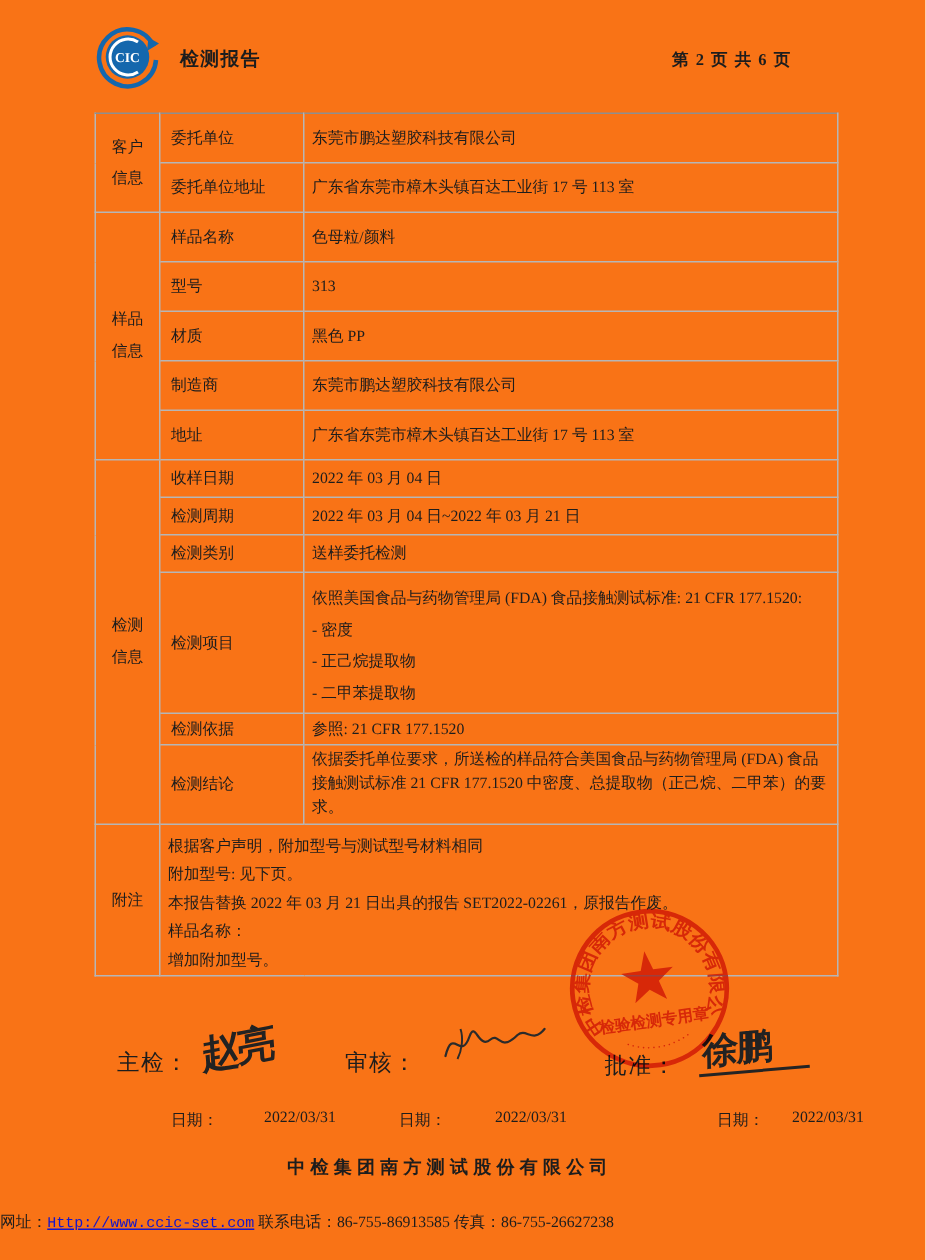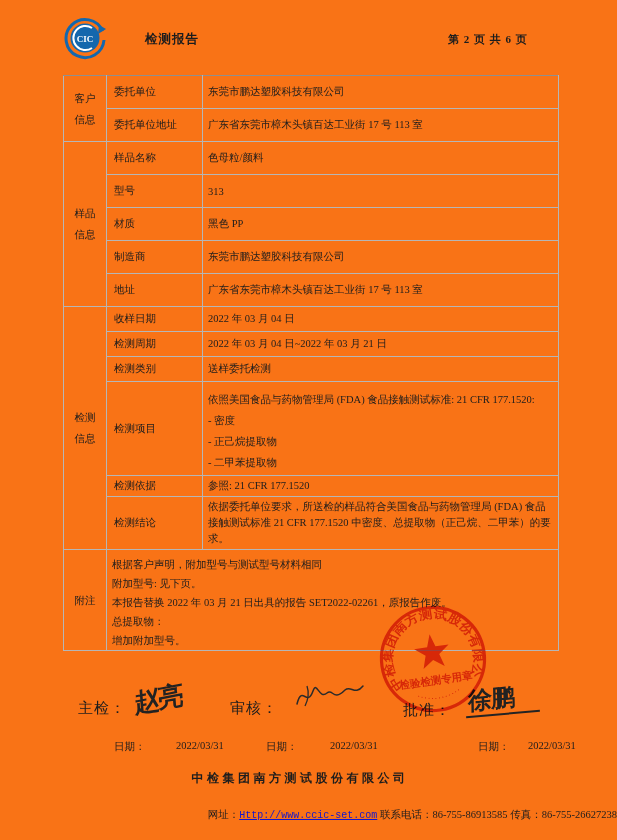--- a/index.html
+++ b/index.html
@@ -3,21 +3,21 @@
 <meta charset="utf-8">
 <style>
   html,body{margin:0;padding:0;background:#ffffff;}
   .page{
     position:relative;width:617px;height:840px;background:#f97316;
     font-family:"Liberation Serif","DejaVu Serif",serif;color:#1d1d1d;
     overflow:hidden;
   }
   
   .logo{position:absolute;left:63px;top:16px;width:44px;height:44px;}
-  .hdr-title{position:absolute;left:120px;top:31px;font-size:12.5px;font-weight:bold;letter-spacing:1px;margin-left:25px;}
+  .hdr-title{position:absolute;left:120px;top:31px;font-size:12.5px;font-weight:bold;letter-spacing:1px;}
   .hdr-no{position:absolute;left:227px;top:32px;font-size:11px;font-weight:bold;}
   .hdr-page{position:absolute;left:448px;top:32px;font-size:11px;font-weight:bold;letter-spacing:1px;}
   
   table.report{
     position:absolute;left:63px;top:75px;width:495px;
     border-collapse:collapse;table-layout:fixed;font-size:10.5px;
     border:1.5px solid #8f8f8f;
   }
   table.report td{border:1px solid #b6b6b6;vertical-align:middle;overflow:hidden;}
   tr.secrow > td{border-top:1.5px solid #8f8f8f;}
@@ -37,21 +37,21 @@
   .sig-approver{left:468px;top:683px;font-size:24px;transform:rotate(-6deg) skewX(-5deg);letter-spacing:-1px;}
   .sig-underline{position:absolute;left:466px;top:713px;width:74px;height:2px;background:#242424;transform:rotate(-5deg);}
   .scribble{position:absolute;left:293px;top:676px;}
   
   .stamp{position:absolute;left:375px;top:601px;width:116px;height:116px;
          transform:rotate(-8deg);opacity:.88;mix-blend-mode:multiply;}
   
   .f-company{position:absolute;left:0;top:770px;width:600px;text-align:center;
              font-size:12px;font-weight:bold;letter-spacing:3.5px;}
   .f-line1{position:absolute;left:0;top:791px;width:585px;text-align:center;font-size:10.5px;}
-  .f-line2{position:absolute;left:0;top:808px;width:617px;text-align:right;font-size:10.5px;}
+  .f-line2{position:absolute;left:0;top:808px;width:617px;text-align:left;font-size:10.5px;}
   .f-url{color:#1515cc;text-decoration:underline;font-family:"Liberation Mono","DejaVu Sans Mono",monospace;font-size:10px;}
   .f-mono{font-family:"Liberation Mono","DejaVu Sans Mono",monospace;font-size:10px;}
 </style>
 </head>
 <body>
 
 <div class="page">
 
   <div class="logo">
     <svg width="44" height="44" viewBox="0 0 44 44">
@@ -131,21 +131,21 @@
     <tr class="r51">
       <td class="flabel">检测结论</td>
       <td class="fvalue concl">依据委托单位要求，所送检的样品符合美国食品与药物管理局 (FDA) 食品接触测试标准 21 CFR 177.1520 中密度、总提取物（正己烷、二甲苯）的要求。</td>
     </tr>
     <tr class="r95 secrow">
       <td class="sec-label">附注</td>
       <td class="fvalue notes" colspan="2">
         <div>根据客户声明，附加型号与测试型号材料相同</div>
         <div>附加型号: 见下页。</div>
         <div>本报告替换 2022 年 03 月 21 日出具的报告 SET2022-02261，原报告作废。</div>
-        <div>总提取物：</div>
+        <div>样品名称：</div>
         <div>增加附加型号。</div>
       </td>
     </tr>
   </tbody>
     </table>
 
   <div class="siglabel" style="left:78px;top:699px;">主检：</div>
   <div class="signame sig-inspector">赵亮</div>
   <div class="siglabel" style="left:230px;top:699px;">审核：</div>
   <div class="scribble">

